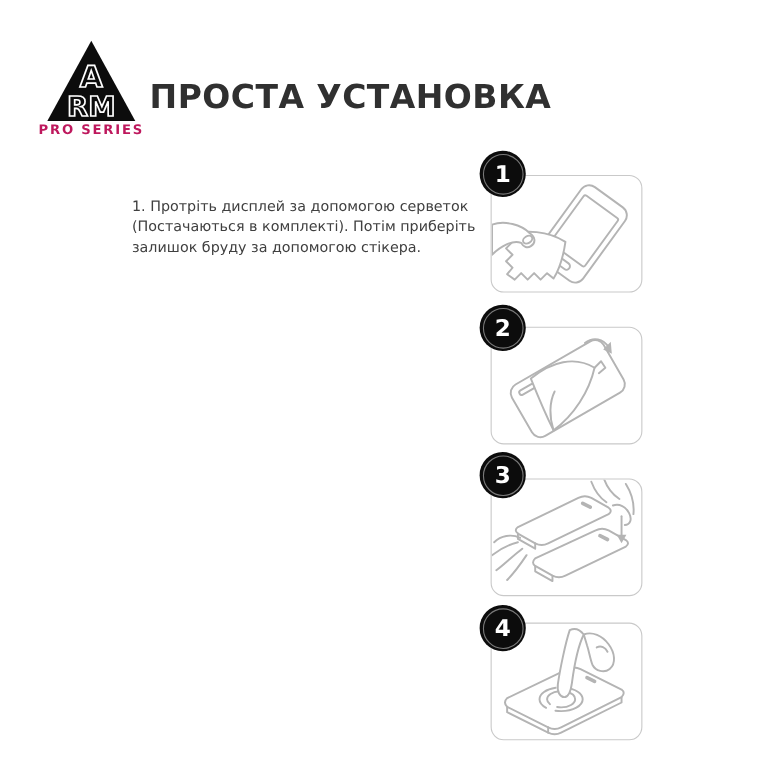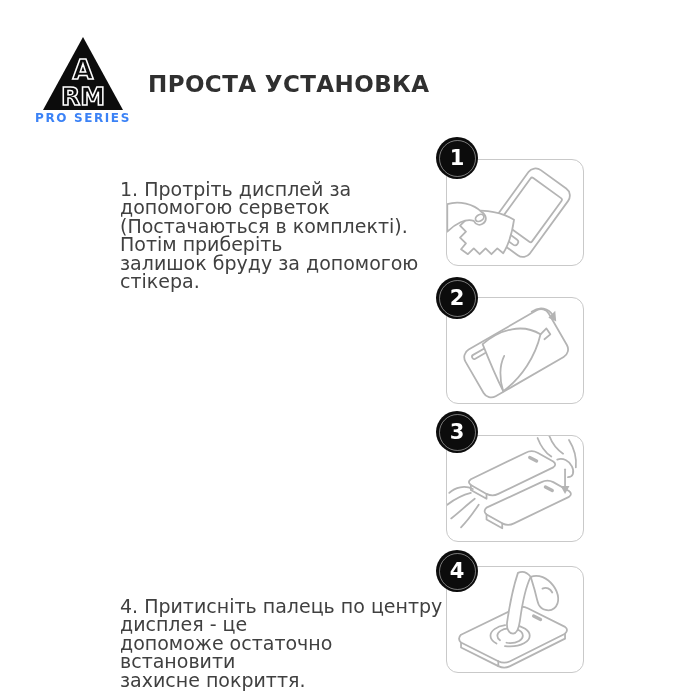--- a/index.html
+++ b/index.html
@@ -8,32 +8,32 @@
   .sheet {
     position:relative; width:700px; height:700px; background:#ffffff;
     overflow:hidden;
   }
   
   .logo-wrap { position:absolute; left:42px; top:36px; width:82px; }
   .logo-svg { display:block; }
   .pro-series {
     position:absolute; left:34px; top:111px; width:98px;
     text-align:center; font-size:12px; font-weight:bold;
-    letter-spacing:1.6px; color:#3b82f6; white-space:nowrap;
+    letter-spacing:1.6px; color:#be185d; white-space:nowrap;
   }
   
   .page-title {
-    position:absolute; left:148px; top:71px;
-    font-size:23px; font-weight:bold; letter-spacing:0.4px;
+    position:absolute; left:136px; top:71px;
+    font-size:30px; font-weight:bold; letter-spacing:0.4px;
     color:#303030; white-space:nowrap;
   }
   
   .step-text {
     position:absolute; left:120px; width:330px;
-    font-size:19px; line-height:18.4px; color:#404040;
+    font-size:13px; line-height:18.4px; color:#404040;
     white-space:pre-line;
   }
   
   .figure-box {
     position:absolute; left:446px; width:138px; height:107px;
     border:1.6px solid #c9c9c9; border-radius:12px; background:#fff;
     overflow:hidden;
   }
   .figure-box svg { display:block; width:100%; height:100%; }
   .badge {
@@ -127,23 +127,20 @@
         <path d="M104,0 C107,8 112,14 118,18"></path>
         <path d="M112,24 C118,22 124,25 127,31 C130,37 128,42 123,42"></path>
         <path d="M124,4 C129,12 132,22 131,32"></path>
       </g>
     </svg>
   </div>
   <div class="badge" style="top:411px">
     <span>3</span>
   </div>
 
-  <p class="step-text" style="top:597px">4. Притисніть палець по центру дисплея - це
-допоможе остаточно встановити
-захисне покриття.</p>
   <div class="figure-box" style="top:566px">
     <svg viewBox="0 0 138 107">
       <g fill="none" stroke="#b4b4b4" stroke-width="1.8" stroke-linecap="round" stroke-linejoin="round">
 
         <path fill="#ffffff" d="M14,69 L70,42 Q76,39 82,42 L120,61 Q124,64 120,68 L64,96 Q58,99 52,96 L14,77 Q10,73 14,69 Z"></path>
         <path d="M14,77 L14,82 L52,101 L52,96"></path>
         <path d="M52,101 Q58,104 64,101 L120,73 L120,68"></path>
         <line x1="88" y1="50" x2="95" y2="53.5" stroke-width="3.4"></line>
 
         <ellipse cx="64" cy="70" rx="13" ry="7.5" stroke-dasharray="20 7"></ellipse>

